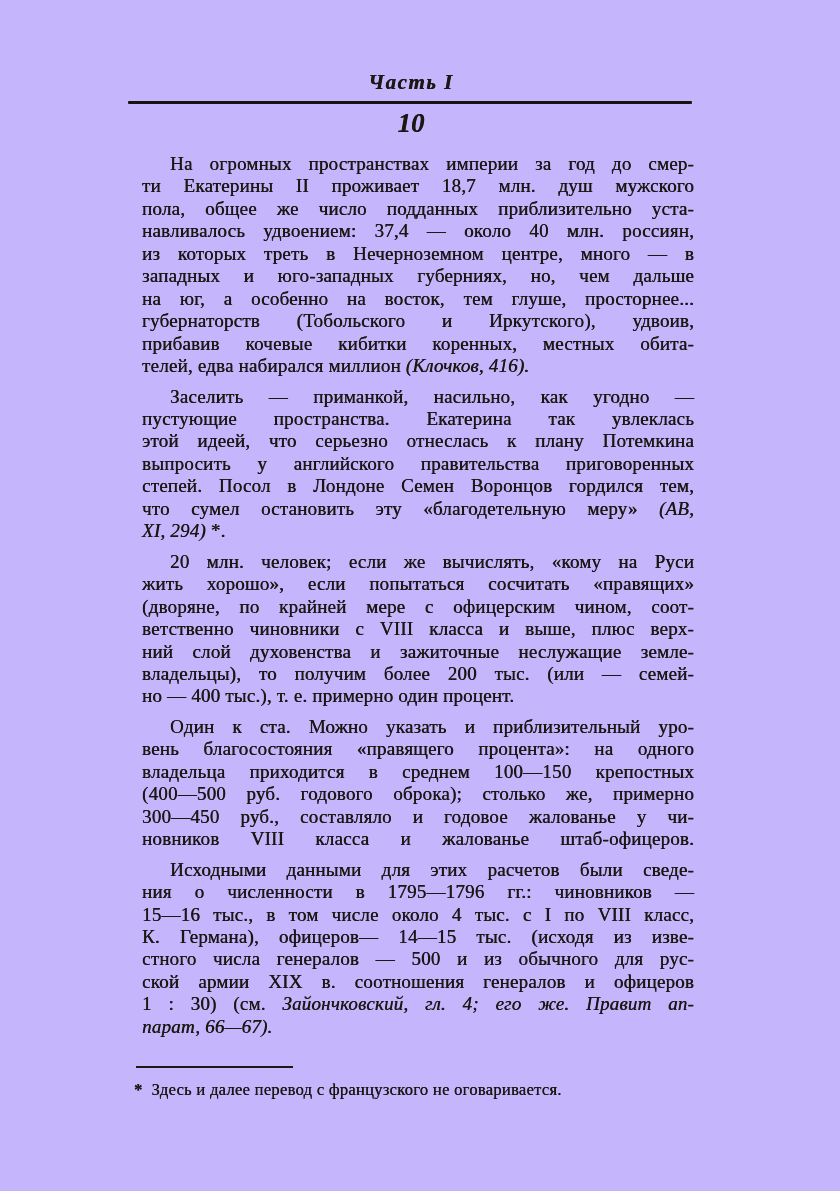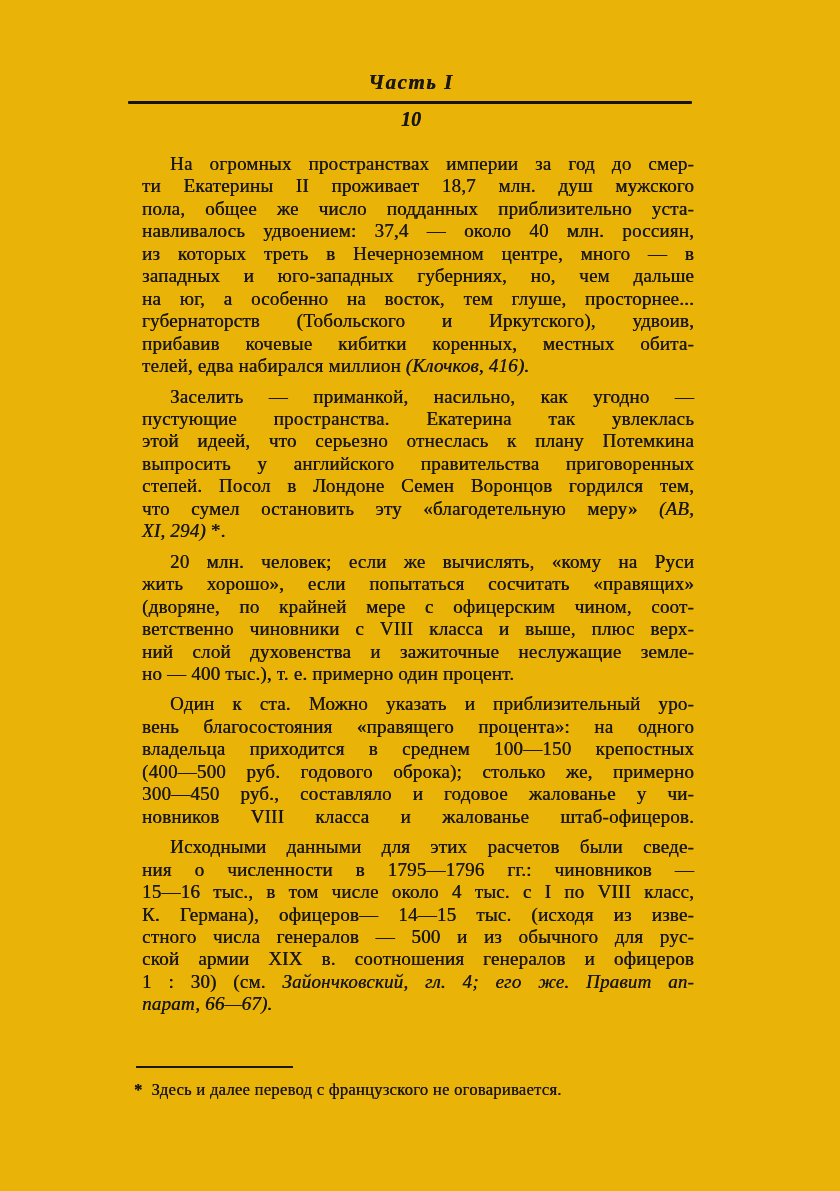--- a/index.html
+++ b/index.html
@@ -12,21 +12,21 @@
   body {
     background: #fcfcfa;
     font-family: "Liberation Serif", "DejaVu Serif", serif;
     color: #1b1813;
   }
   .page {
     position: absolute;
     inset: 0;
     width: 840px;
     height: 1191px;
-    background: #eab308;
+    background: #c4b5fd;
   }
   .running-head {
     position: absolute;
     top: 70px;
     left: 128px;
     width: 566px;
     text-align: center;
     font-size: 21px;
     font-weight: bold;
     font-style: italic;
@@ -41,21 +41,21 @@
     height: 2.5px;
     background: #181410;
     border-radius: 1px;
   }
   .page-num {
     position: absolute;
     top: 108px;
     left: 128px;
     width: 566px;
     text-align: center;
-    font-size: 20px;
+    font-size: 27px;
     font-weight: bold;
     font-style: italic;
     text-shadow: 0.3px 0 0 currentColor;
   }
   .body-text {
     position: absolute;
     top: 145px;
     left: 134px;
     width: 568px;
     font-size: 19px;
@@ -125,20 +125,21 @@
         <div class="line">степей. Посол в Лондоне Семен Воронцов гордился тем,</div>
         <div class="line">что сумел остановить эту «благодетельную меру» <em>(АВ,</em></div>
         <div class="line last"><em>XI, 294)</em> *.</div>
       </div>
       <div class="paragraph">
         <div class="line first">20 млн. человек; если же вычислять, «кому на Руси</div>
         <div class="line">жить хорошо», если попытаться сосчитать «правящих»</div>
         <div class="line">(дворяне, по крайней мере с офицерским чином, соот-</div>
         <div class="line">ветственно чиновники с VIII класса и выше, плюс верх-</div>
         <div class="line">ний слой духовенства и зажиточные неслужащие земле-</div>
+        <div class="line">владельцы), то получим более 200 тыс. (или — семей-</div>
         <div class="line last">но — 400 тыс.), т. е. примерно один процент.</div>
       </div>
       <div class="paragraph">
         <div class="line first">Один к ста. Можно указать и приблизительный уро-</div>
         <div class="line">вень благосостояния «правящего процента»: на одного</div>
         <div class="line">владельца приходится в среднем 100—150 крепостных</div>
         <div class="line">(400—500 руб. годового оброка); столько же, примерно</div>
         <div class="line">300—450 руб., составляло и годовое жалованье у чи-</div>
         <div class="line">новников VIII класса и жалованье штаб-офицеров.</div>
       </div>

